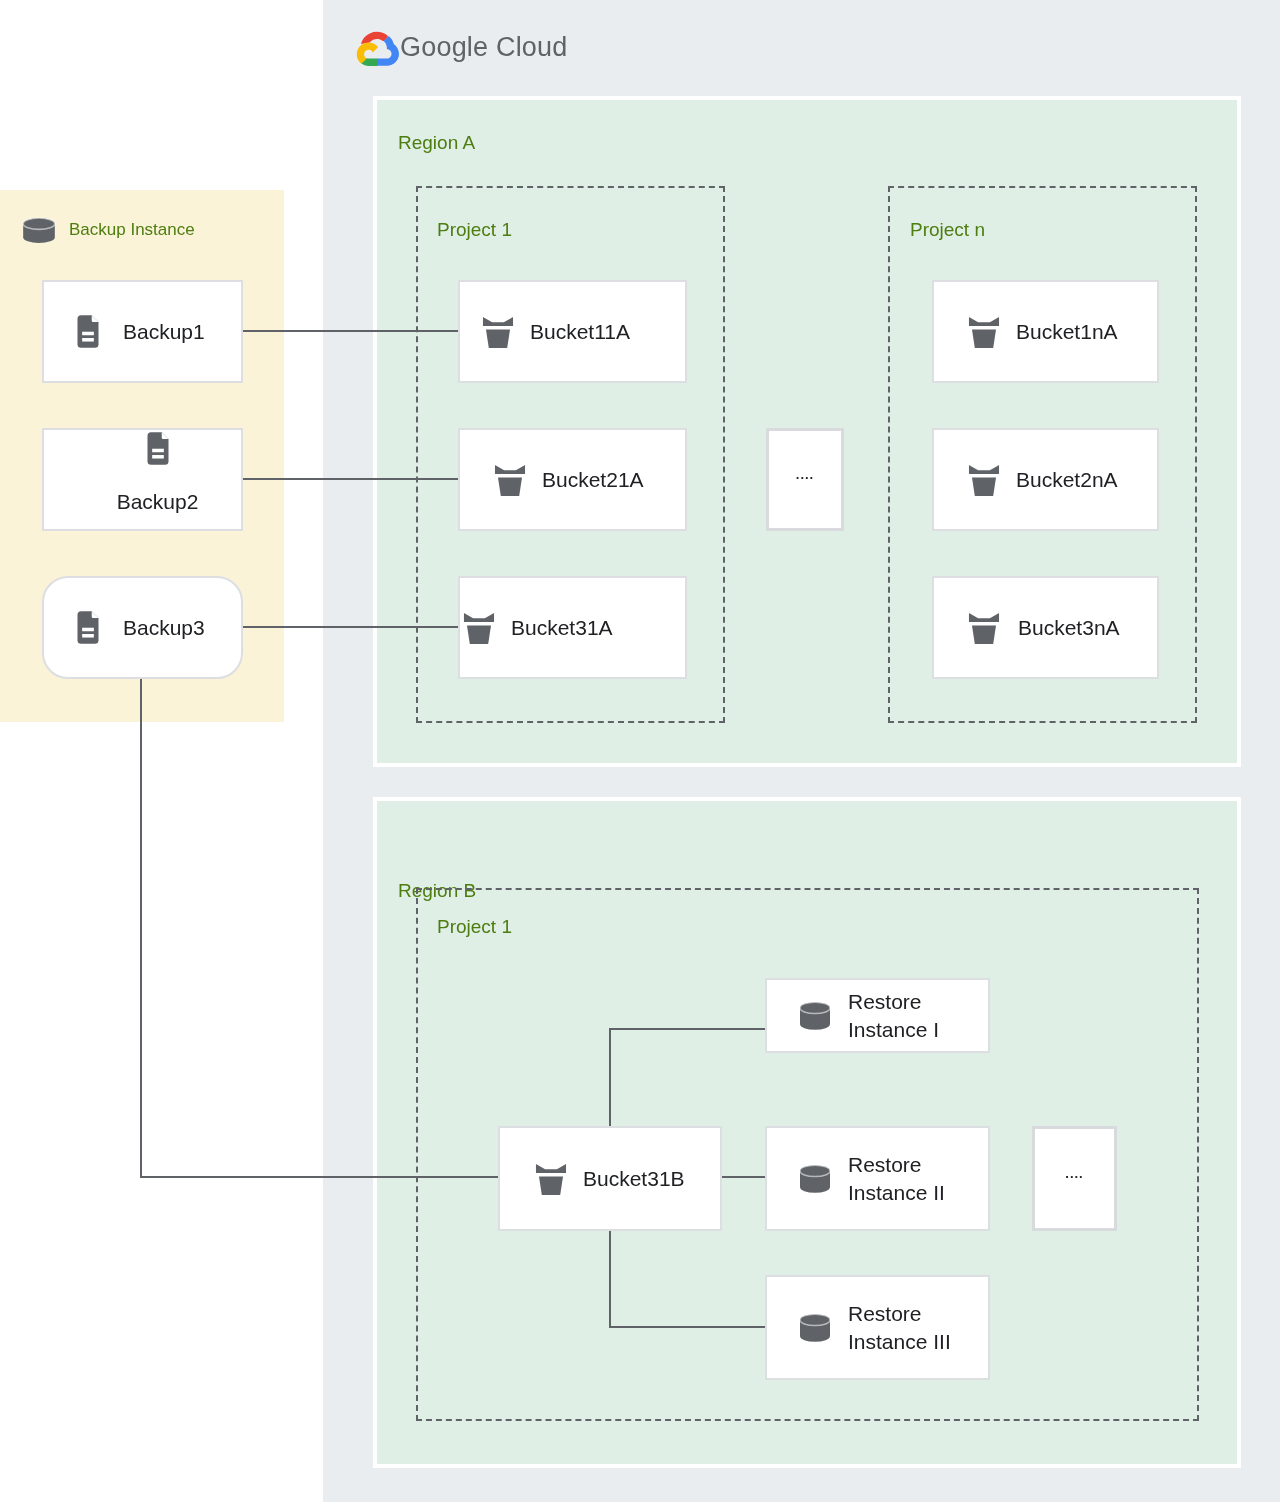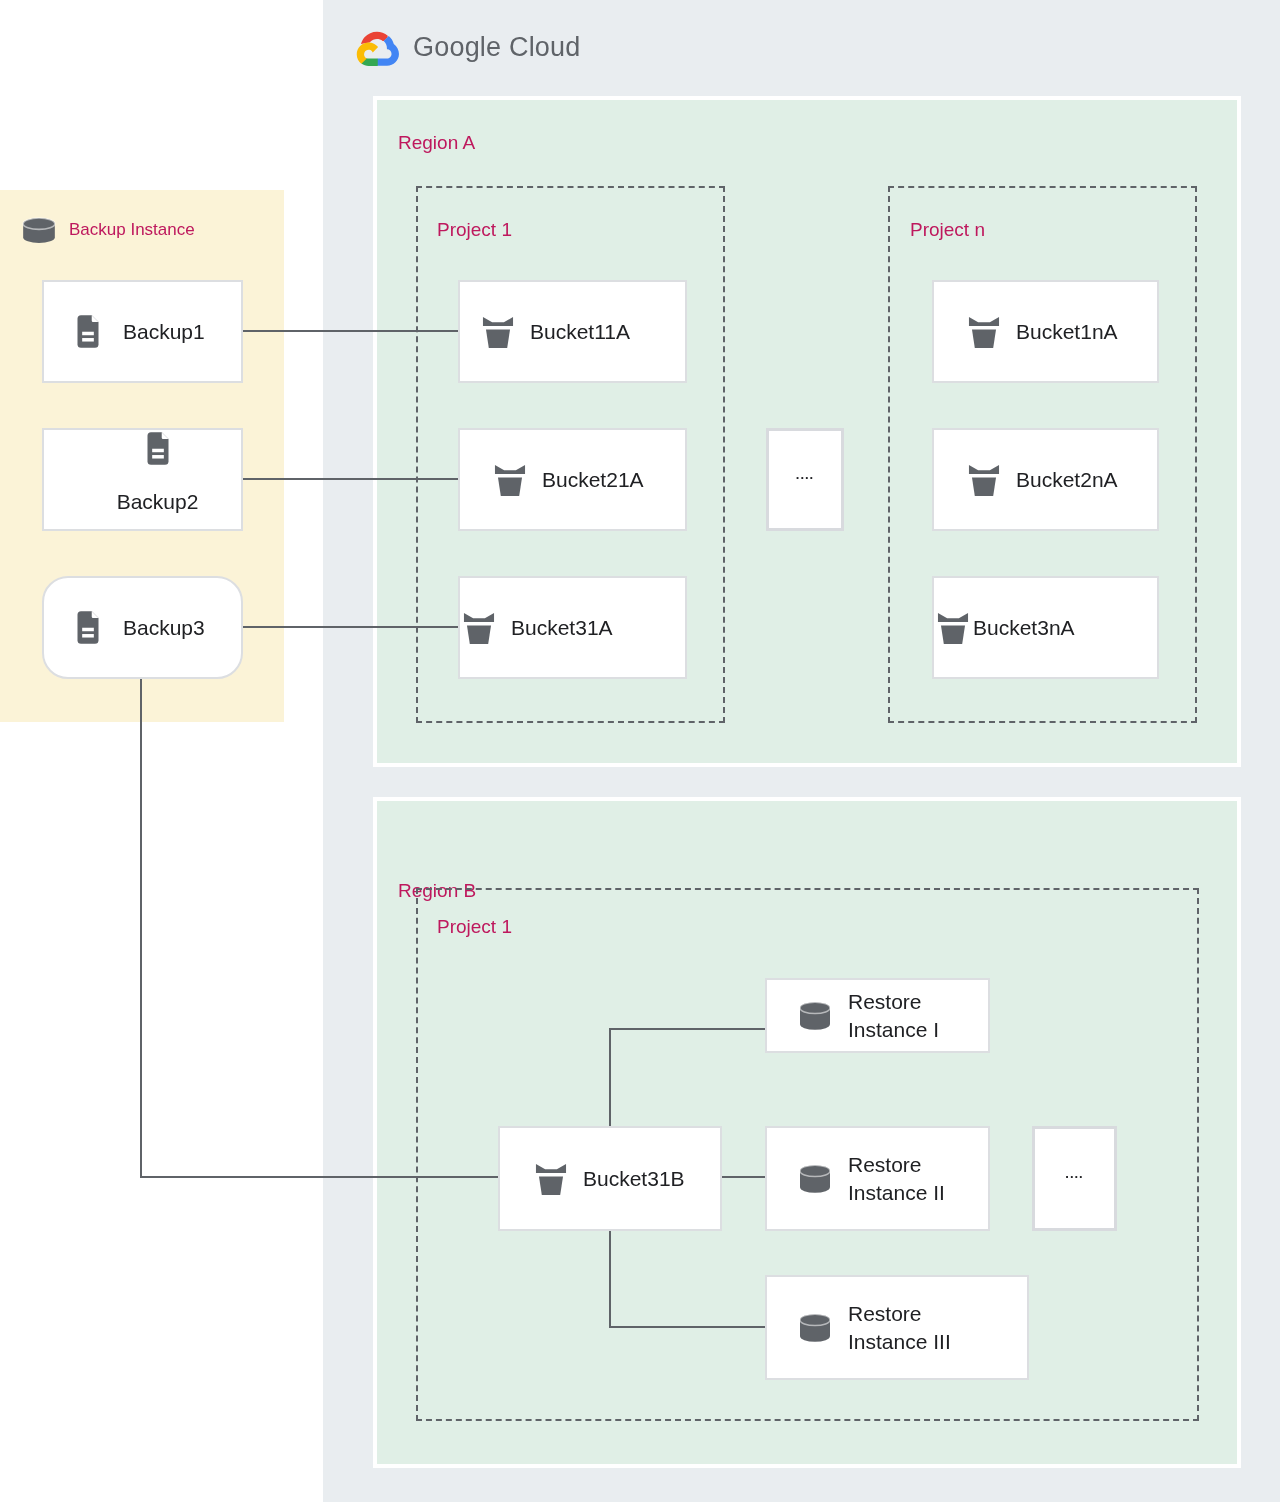--- a/index.html
+++ b/index.html
@@ -11,26 +11,26 @@
   .gcp-panel{position:absolute;left:323px;top:0;width:957px;height:1502px;background:#e9edf0;}
   .region-panel{position:absolute;background:#e0efe6;border:4px solid #ffffff;box-sizing:border-box;}
   .region-a{left:373px;top:96px;width:868px;height:671px;}
   .region-b{left:373px;top:797px;width:868px;height:671px;}
   .backup-panel{position:absolute;left:0;top:190px;width:284px;height:532px;background:#fbf3d7;}
   .dashed-box{position:absolute;border:2px dashed #5f6368;box-sizing:border-box;}
   .proj-1a{left:416px;top:186px;width:309px;height:537px;}
   .proj-na{left:888px;top:186px;width:309px;height:537px;}
   .proj-1b{left:416px;top:888px;width:783px;height:533px;}
   
-  .panel-label{position:absolute;font-size:19px;color:#be185d;white-space:nowrap;}
+  .panel-label{position:absolute;font-size:19px;color:#4d7c0f;white-space:nowrap;}
   .header-row{position:absolute;display:flex;align-items:center;}
   .backup-header{left:20px;top:210px;height:40px;gap:11px;}
   .backup-header .panel-label{position:static;font-size:17px;}
   
-  .logo{position:absolute;left:355px;top:28px;display:flex;align-items:center;gap:13px;}
+  .logo{position:absolute;left:355px;top:28px;display:flex;align-items:center;}
   .logo-text{font-size:27px;color:#5f6368;white-space:nowrap;letter-spacing:0.2px;}
   .logo-text .brand{font-weight:500;}
   
   .node{
     position:absolute;background:#ffffff;border:2px solid #dcdee1;box-sizing:border-box;
     display:flex;align-items:center;
   }
   .node-label{font-size:21px;color:#202124;line-height:28px;}
   .ellipsis-box{
     position:absolute;background:#ffffff;border:3px solid #d8dade;box-sizing:border-box;
@@ -151,21 +151,21 @@
     </svg>
     <span class="node-label">Bucket1nA</span>
   </div>
   <div class="node" style="left:932px;top:428px;width:227px;height:103px;padding-left:31px;gap:13px;">
     <svg class="icon" width="38" height="35" viewBox="0 0 24 22">
       <path fill="#5f6368" d="M2.5 1.8 L8.3 5.2 L15.7 5.2 L21.5 1.8 L21.5 7.6 L2.5 7.6 Z"></path>
       <path fill="#5f6368" d="M4.4 9.8 H19.6 L17.8 21.4 H6.2 Z"></path>
     </svg>
     <span class="node-label">Bucket2nA</span>
   </div>
-  <div class="node" style="left:932px;top:576px;width:227px;height:103px;gap:1px;">
+  <div class="node" style="left:932px;top:576px;width:227px;height:103px;padding-left:31px;gap:15px;">
     <svg class="icon" width="38" height="35" viewBox="0 0 24 22">
       <path fill="#5f6368" d="M2.5 1.8 L8.3 5.2 L15.7 5.2 L21.5 1.8 L21.5 7.6 L2.5 7.6 Z"></path>
       <path fill="#5f6368" d="M4.4 9.8 H19.6 L17.8 21.4 H6.2 Z"></path>
     </svg>
     <span class="node-label">Bucket3nA</span>
   </div>
 
   <div class="node" style="left:498px;top:1126px;width:224px;height:105px;padding-left:32px;gap:13px;">
     <svg class="icon" width="38" height="35" viewBox="0 0 24 22">
       <path fill="#5f6368" d="M2.5 1.8 L8.3 5.2 L15.7 5.2 L21.5 1.8 L21.5 7.6 L2.5 7.6 Z"></path>
@@ -181,21 +181,21 @@
     </svg>
     <span class="node-label" style="width:118px;">Restore Instance I</span>
   </div>
   <div class="node" style="left:765px;top:1126px;width:225px;height:105px;padding-left:30px;gap:15px;">
     <svg class="icon" width="36" height="30" viewBox="0 0 24 20">
       <path fill="#5f6368" d="M2 4.6a10 3.8 0 0 1 20 0v10.8a10 3.8 0 0 1-20 0z"></path>
       <ellipse cx="12" cy="4.6" rx="10" ry="3.8" fill="#5f6368" stroke="rgba(255,255,255,0.55)" stroke-width="1"></ellipse>
     </svg>
     <span class="node-label" style="width:118px;">Restore Instance II</span>
   </div>
-  <div class="node" style="left:765px;top:1275px;width:264px;height:105px;padding-left:30px;gap:15px;">
+  <div class="node" style="left:765px;top:1275px;width:225px;height:105px;padding-left:30px;gap:15px;">
     <svg class="icon" width="36" height="30" viewBox="0 0 24 20">
       <path fill="#5f6368" d="M2 4.6a10 3.8 0 0 1 20 0v10.8a10 3.8 0 0 1-20 0z"></path>
       <ellipse cx="12" cy="4.6" rx="10" ry="3.8" fill="#5f6368" stroke="rgba(255,255,255,0.55)" stroke-width="1"></ellipse>
     </svg>
     <span class="node-label" style="width:118px;">Restore Instance III</span>
   </div>
 
   <div class="ellipsis-box" style="left:1032px;top:1126px;width:85px;height:105px;">
     <span class="ellipsis-text">....</span>
   </div>

